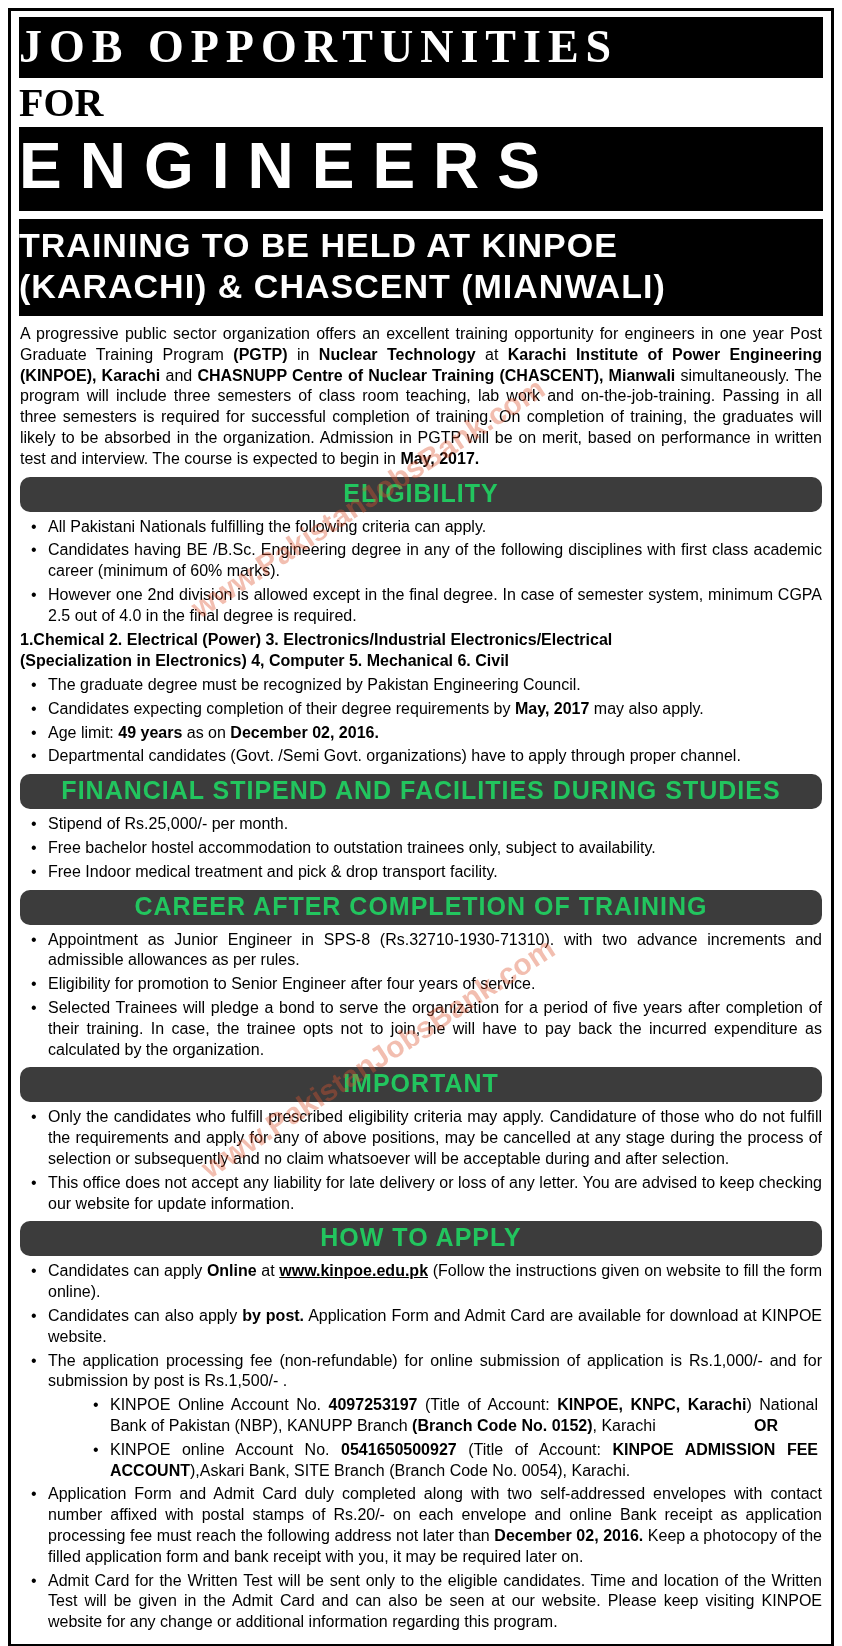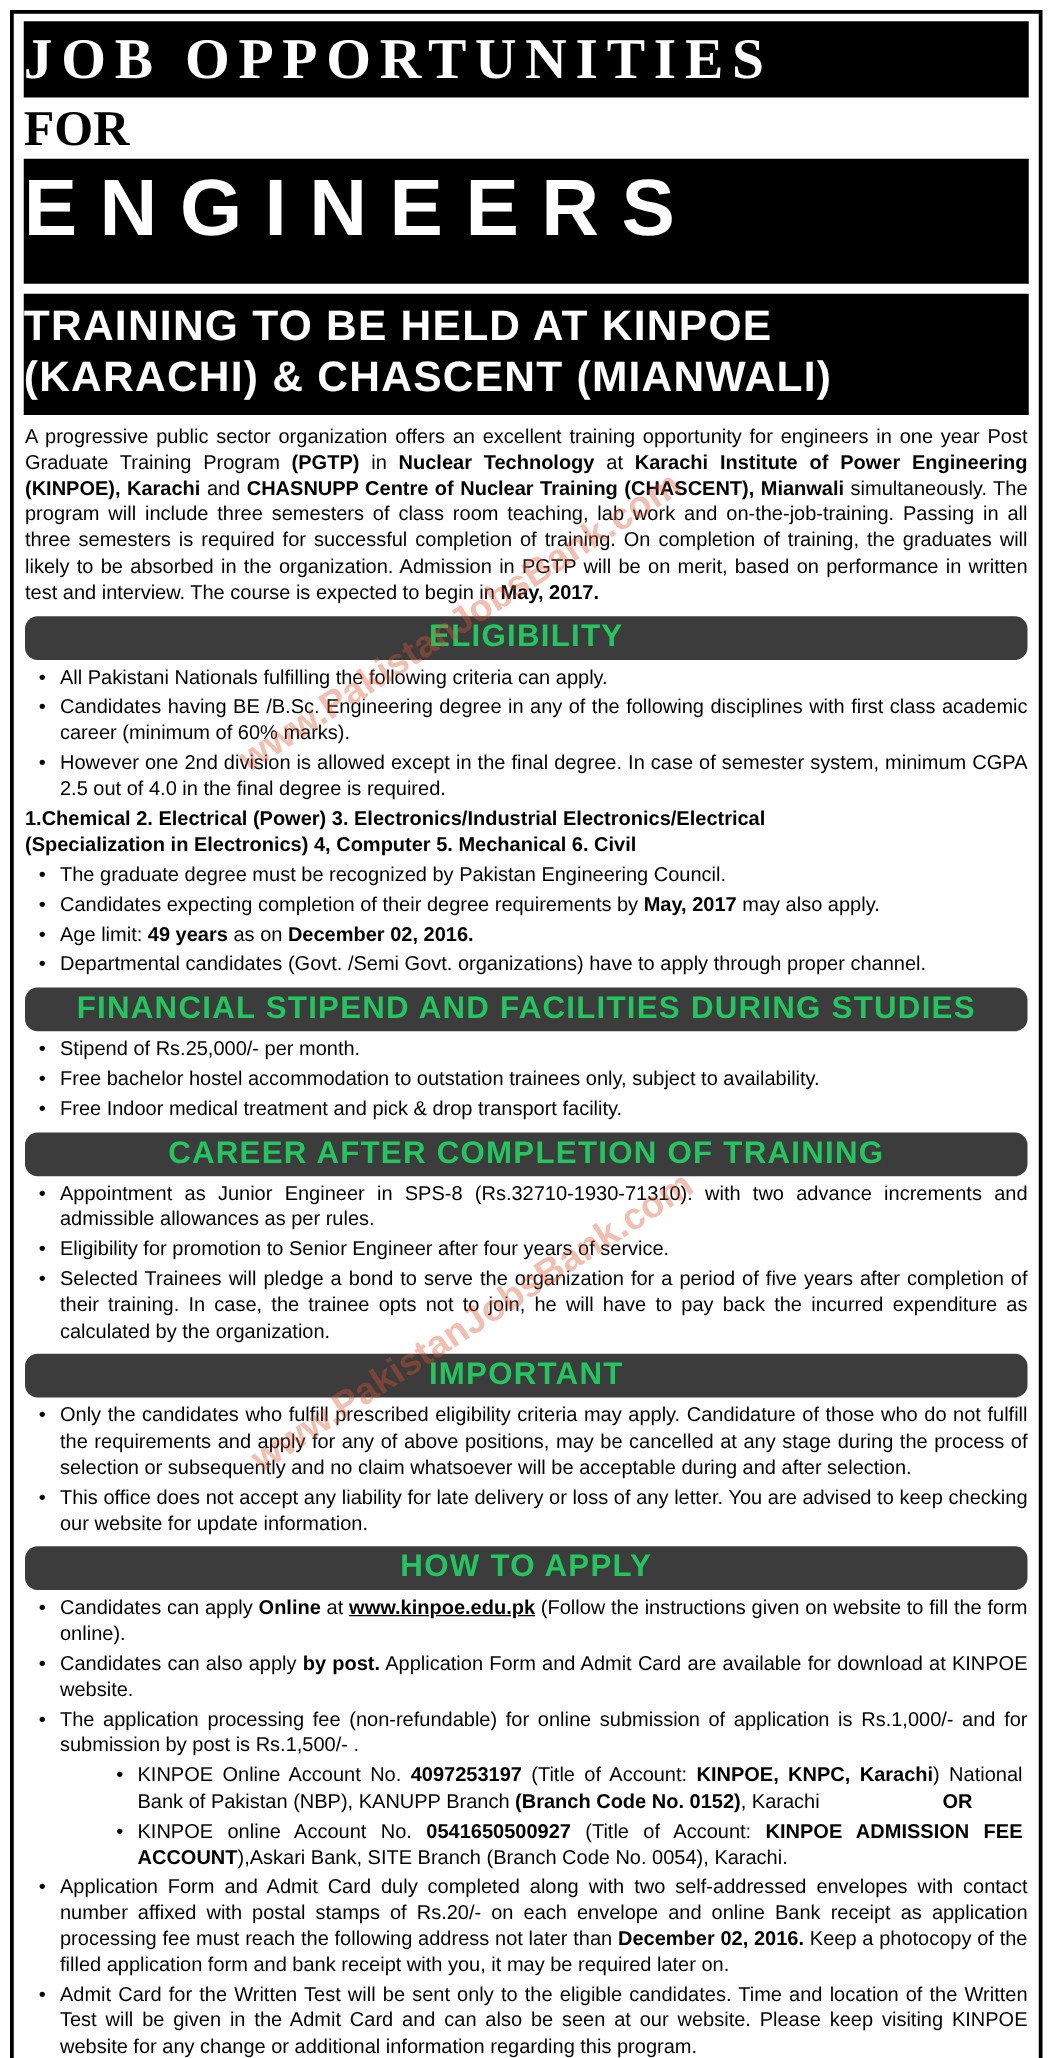--- a/index.html
+++ b/index.html
@@ -32,21 +32,21 @@
     font-family:"Liberation Serif", serif;
     font-weight:bold;
     font-size:40px;
     text-align:left;
     padding:1px 0;
   }
   .title3 {
     font-size:64px;
     font-weight:bold;
     letter-spacing:18px;
-    padding:2px 0 24px;
+    padding:2px 0 8px;
     margin-bottom:8px;
   }
   .banner {
     font-size:34px;
     font-weight:bold;
     line-height:1.22;
     padding:6px 0 8px;
     letter-spacing:1px;
   }
   .intro {

